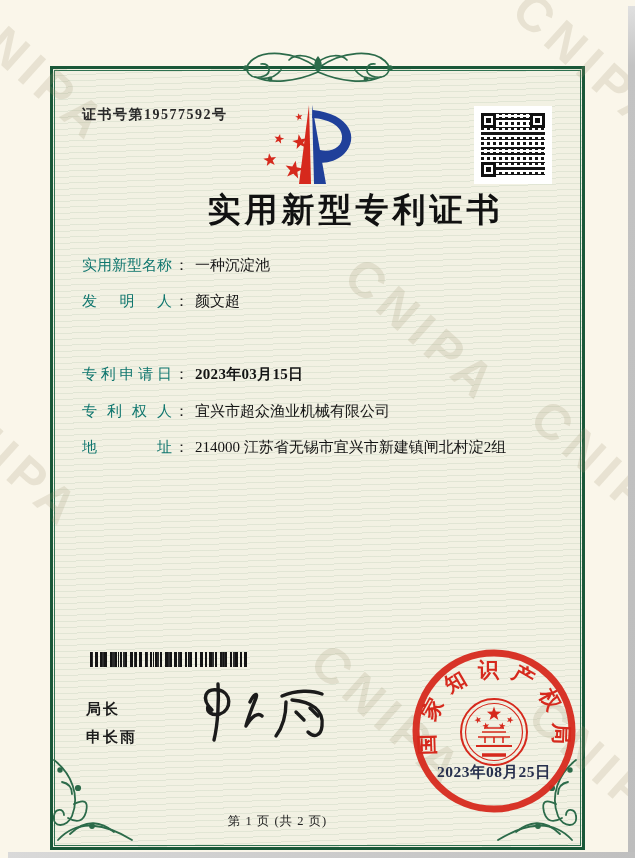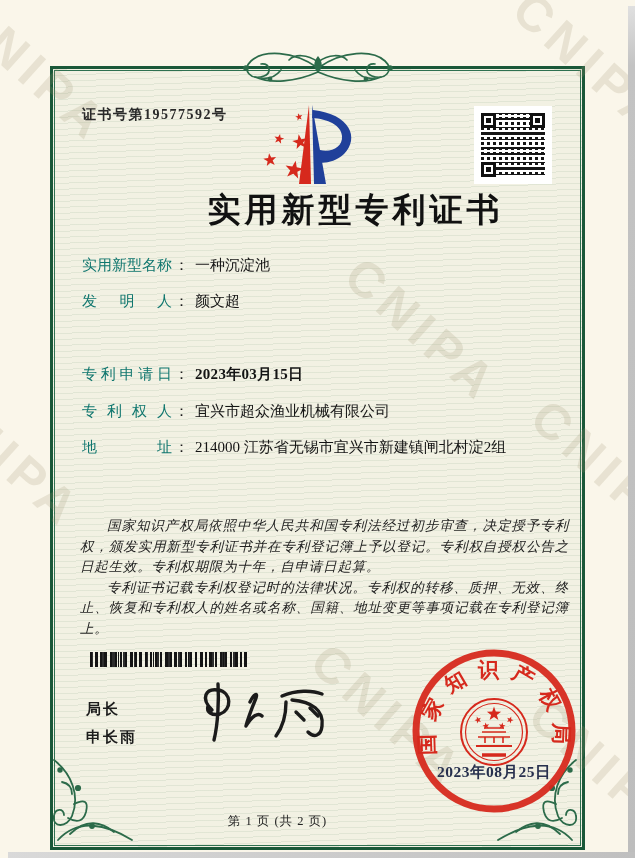--- a/index.html
+++ b/index.html
@@ -185,24 +185,20 @@
   <div class="frow" style="top:365px">
     <span class="flabel">专利申请日</span><span class="fcolon">：</span><span class="fvalue num">2023年03月15日</span>
   </div>
   <div class="frow" style="top:402px">
     <span class="flabel">专利权人</span><span class="fcolon">：</span><span class="fvalue">宜兴市超众渔业机械有限公司</span>
   </div>
   <div class="frow" style="top:438px">
     <span class="flabel">地址</span><span class="fcolon">：</span><span class="fvalue">214000 江苏省无锡市宜兴市新建镇闸北村淀2组</span>
   </div>
 
-  <div class="paras">
-    <p>国家知识产权局依照中华人民共和国专利法经过初步审查，决定授予专利权，颁发实用新型专利证书并在专利登记簿上予以登记。专利权自授权公告之日起生效。专利权期限为十年，自申请日起算。</p>
-    <p>专利证书记载专利权登记时的法律状况。专利权的转移、质押、无效、终止、恢复和专利权人的姓名或名称、国籍、地址变更等事项记载在专利登记簿上。</p>
-  </div>
 
   <div class="barcode"></div>
 
   <div class="signer signer-title">局长</div>
   <div class="signer signer-name">申长雨</div>
 
   <svg class="sig-svg" width="142" height="72" viewBox="0 0 142 72">
     <g stroke="#1b1b1b" fill="none" stroke-width="3.4" stroke-linecap="round" stroke-linejoin="round">
       <path d="M24,30 C12,18 18,8 30,10 C44,12 44,30 32,34 C24,36 18,32 20,26"></path>
       <path d="M30,4 C31,20 30,44 26,60"></path>

